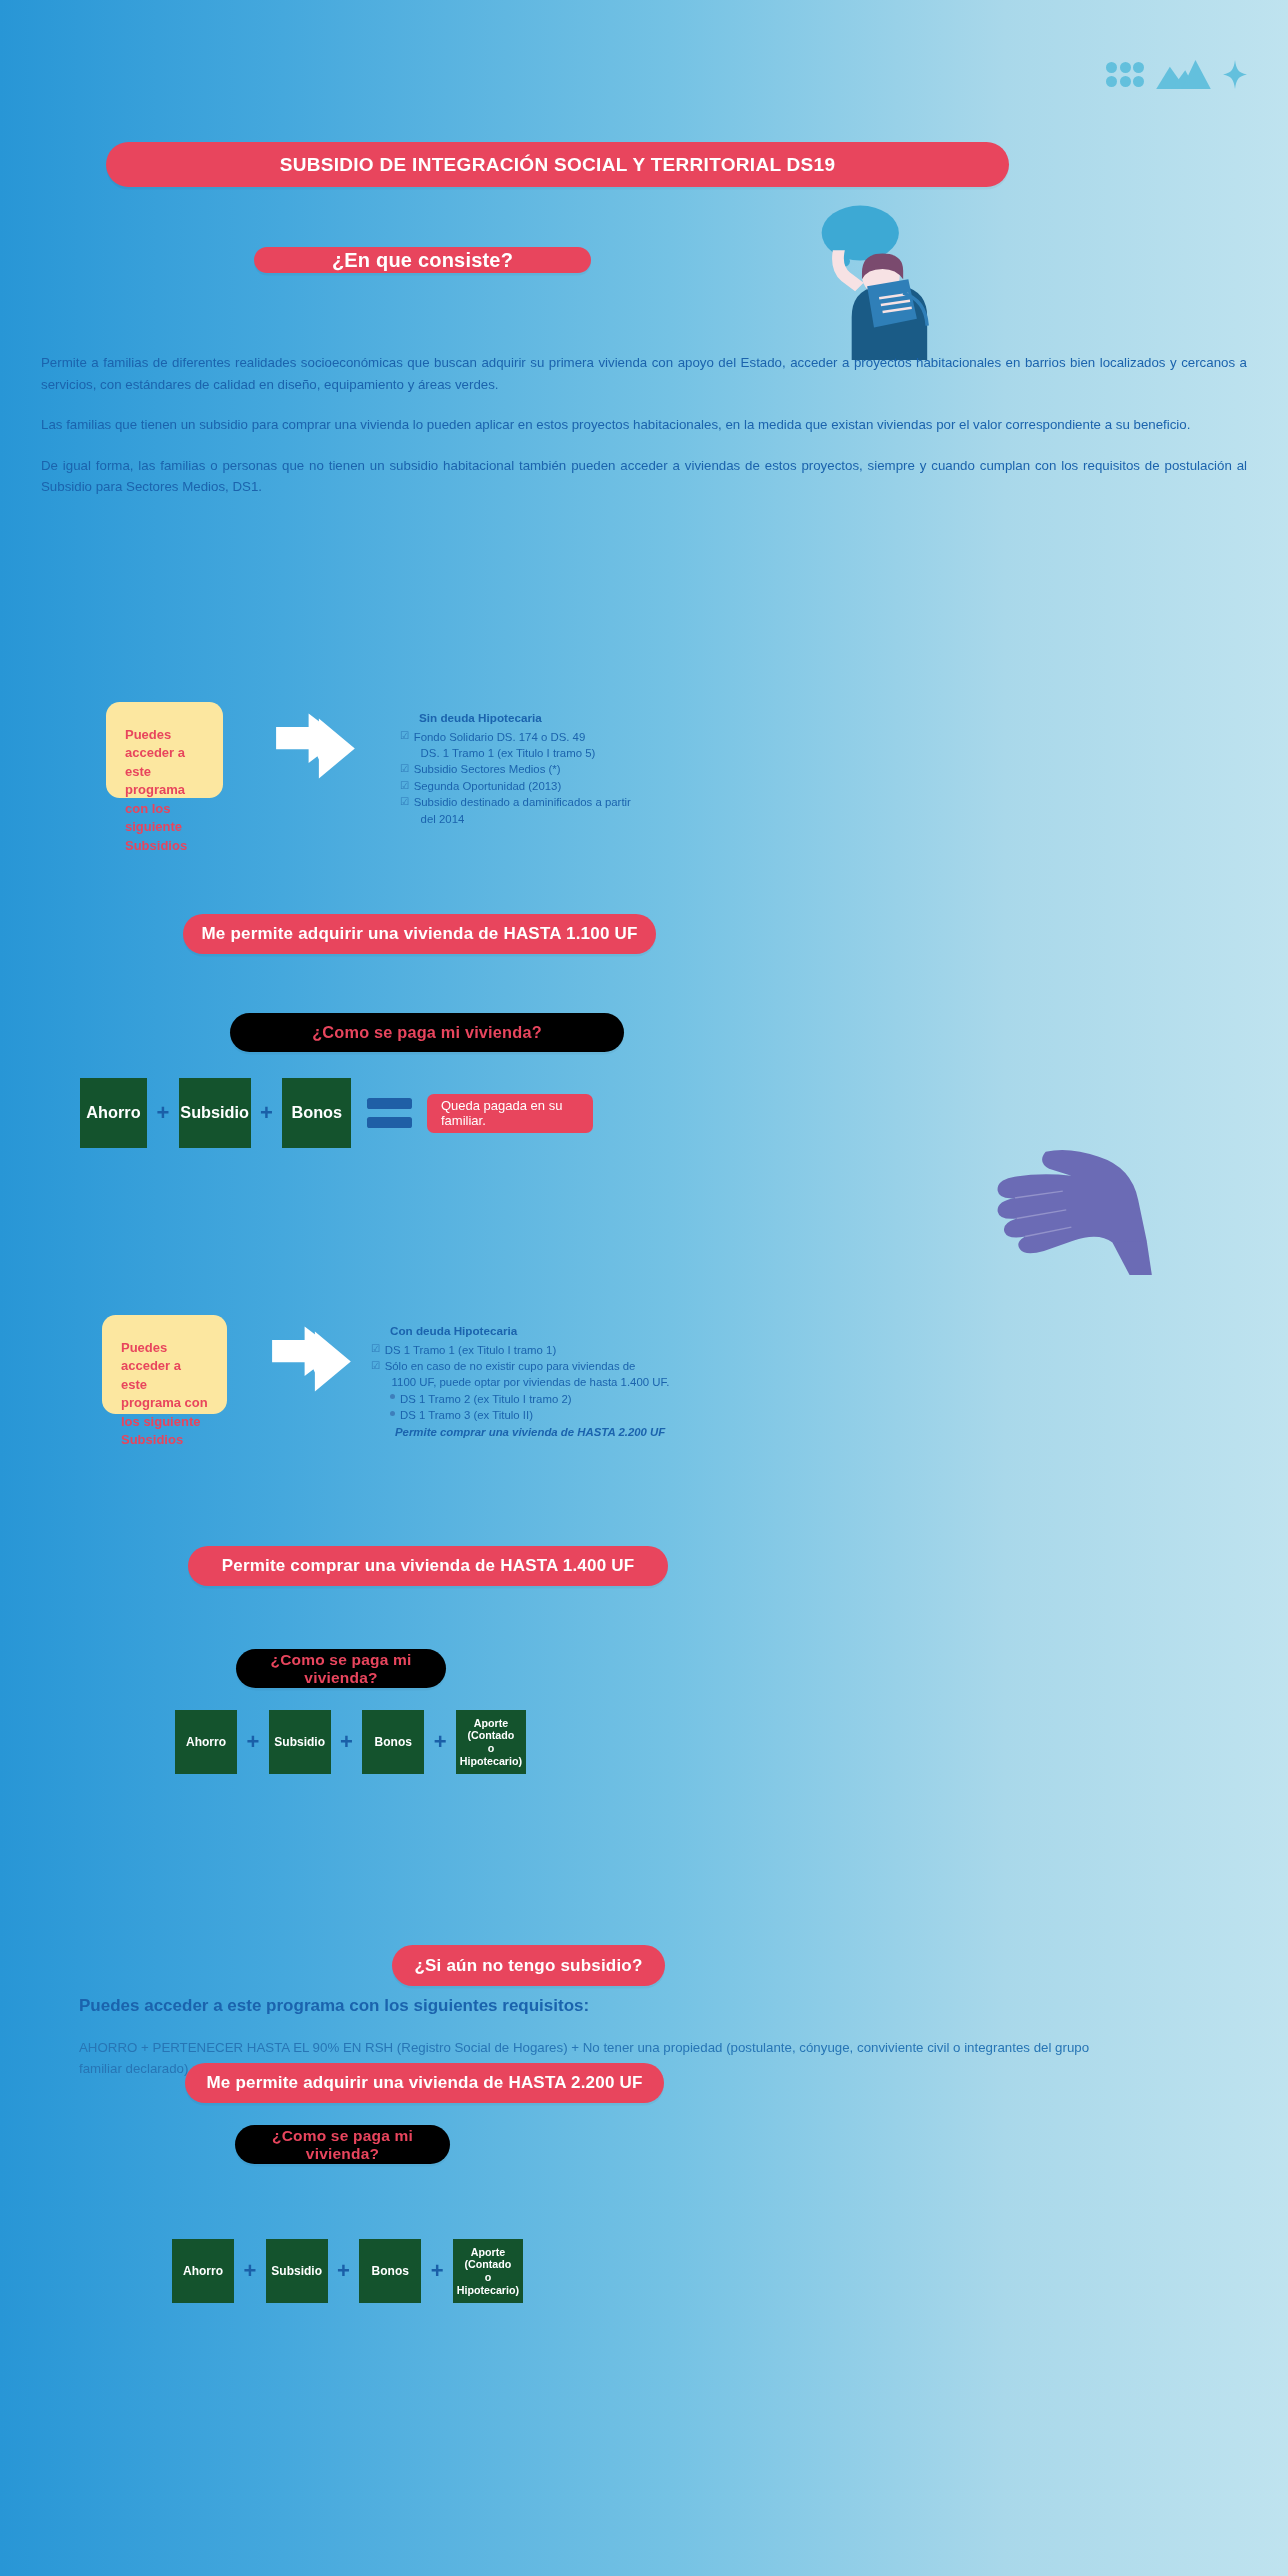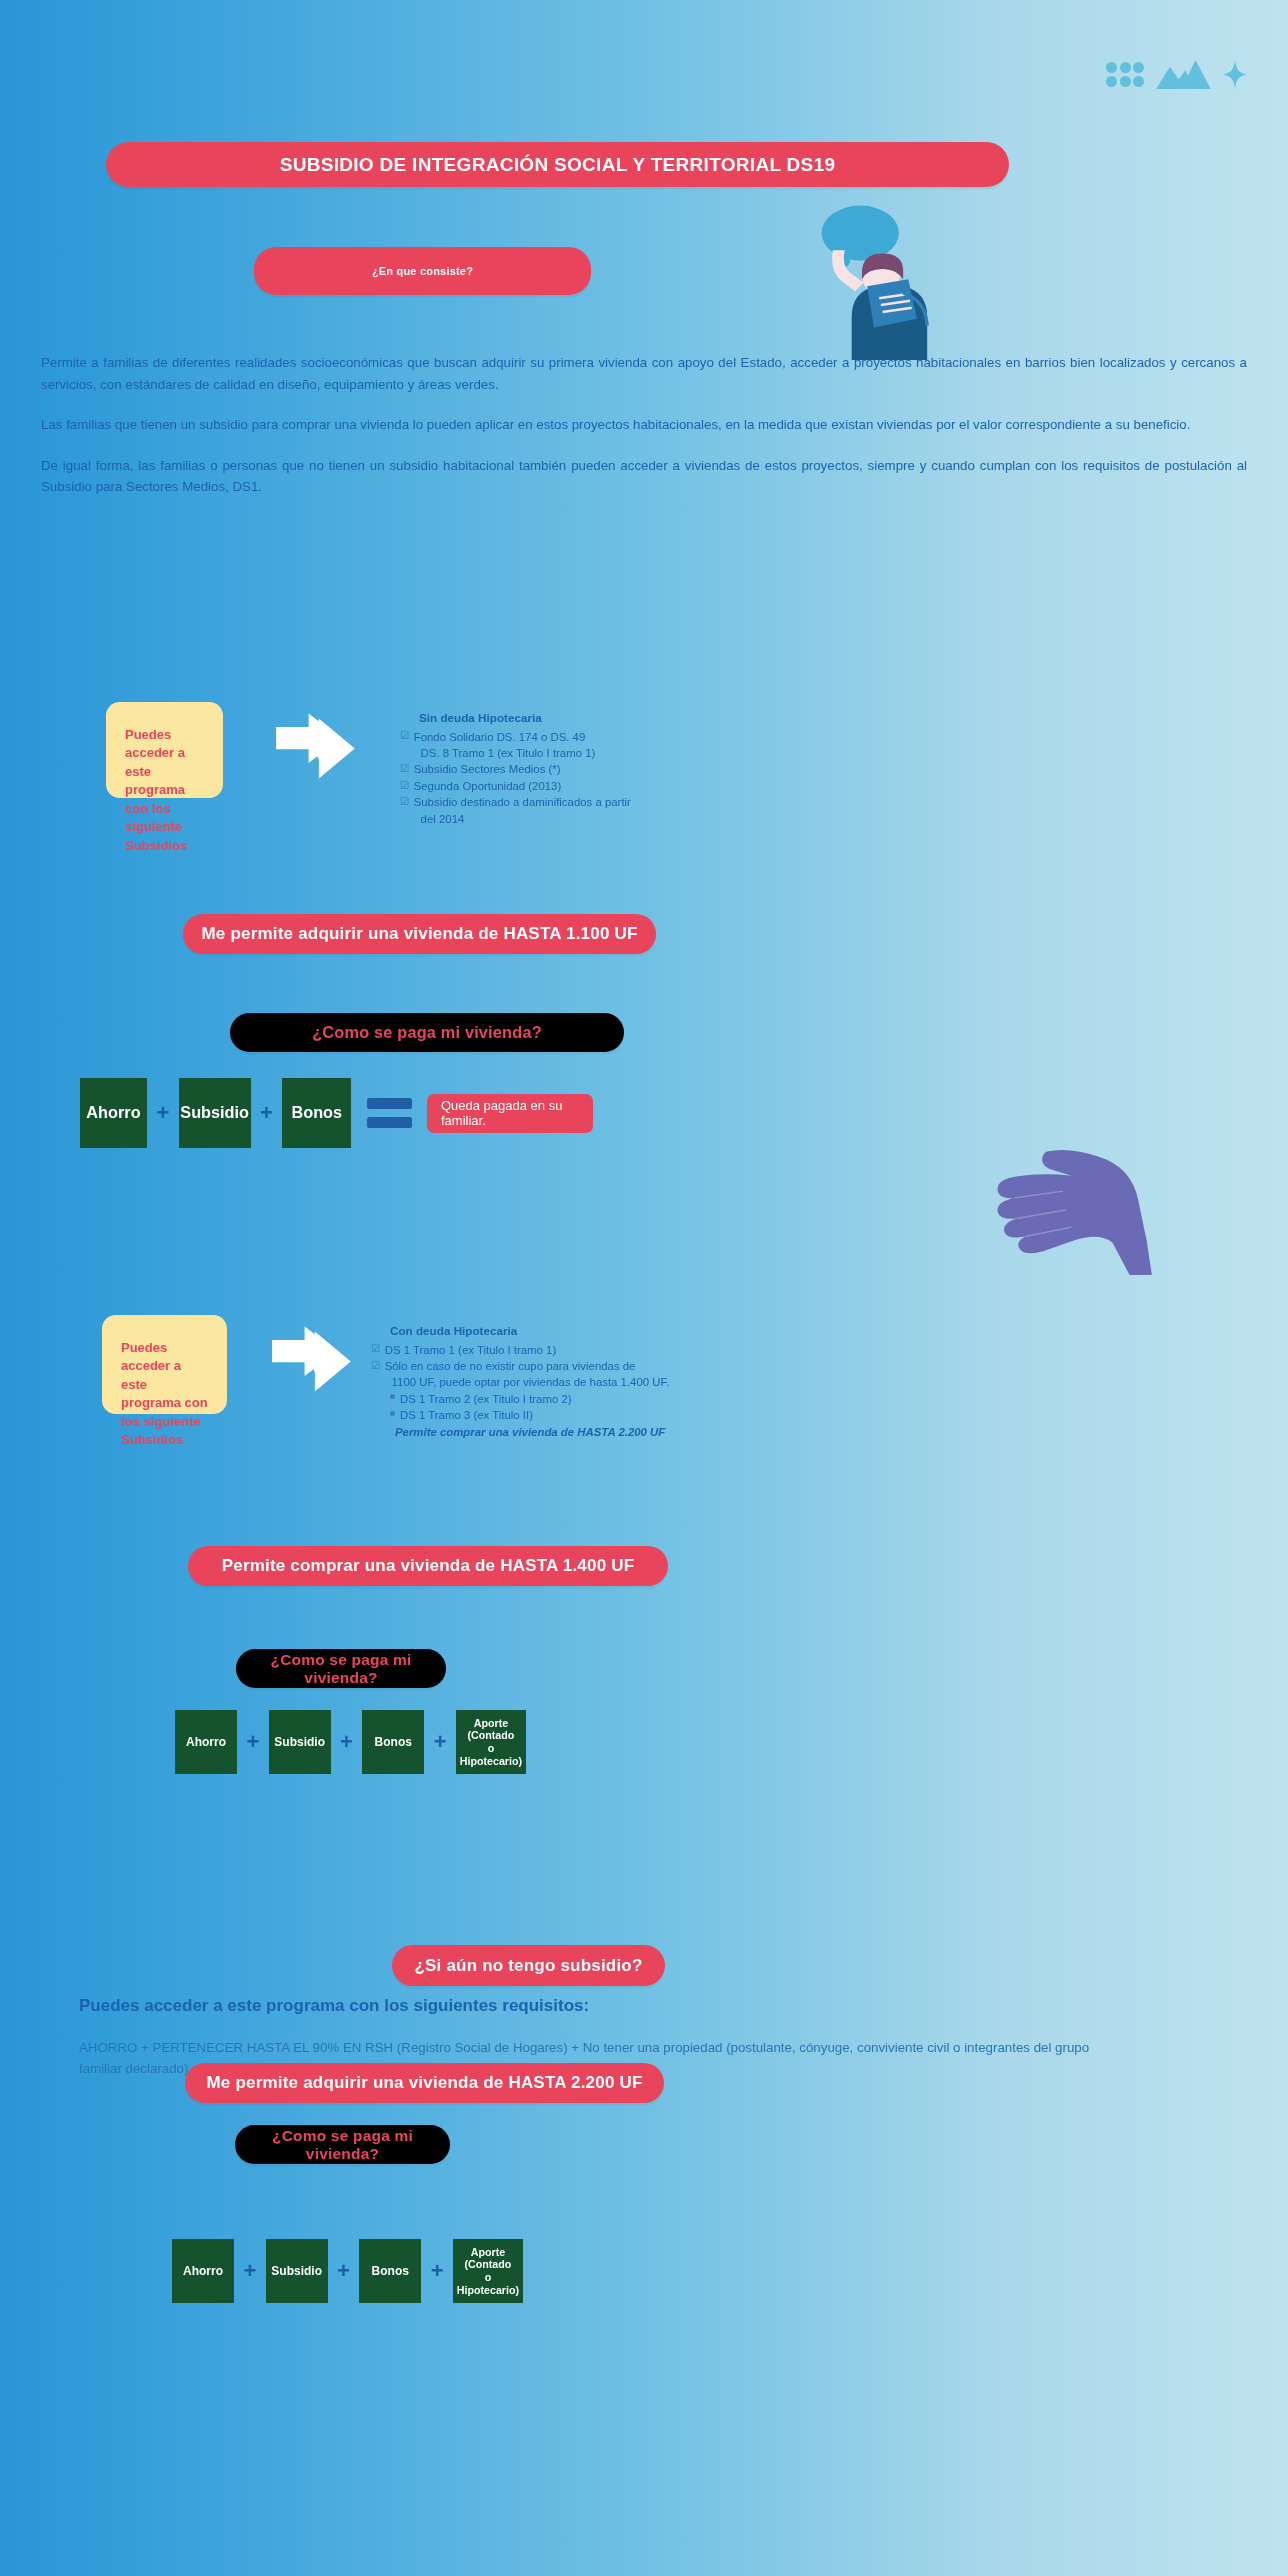--- a/index.html
+++ b/index.html
@@ -26,21 +26,21 @@
     color:#ffffff;
     font-weight:bold;
     display:flex; align-items:center; justify-content:center;
     text-align:center;
     letter-spacing:0.2px;
     box-shadow:0 2.6px 0 rgba(0,0,0,0.04);
   }
   .pill.yellow { background:#000000; color:#e8455d; }
 
   #title-banner   { left:106px; top:142px;  width:903px; height:45px; font-size:19px; letter-spacing:0.3px; }
-  #consiste-badge { left:254px; top:247px;  width:337px; height:48px;  font-size:11px; border-radius:22px;}
+  #consiste-badge { left:254px; top:247px;  width:337px; height:26px;  font-size:20px; border-radius:22px;}
   #uf1100-banner  { left:183px; top:914px; width:473px; height:40px;  font-size:17px; }
   #pago1-badge    { left:230px; top:1013px; width:394px; height:39px;  font-size:16.3px; border-radius:20.6px;}
   #uf1400-banner  { left:188px; top:1546px; width:480px; height:40px;  font-size:17px; }
   #pago2-badge    { left:236px; top:1649px; width:210px; height:39px;  font-size:15.5px; border-radius:20.6px;}
   #nosubsidio-banner { left:186px; top:1412px; width:307px; height:41px; font-size:17px; }
   #uf2200-banner  { left:185px; top:1105px; width:479px; height:40px;  font-size:17px; }
   #pago3-badge    { left:235px; top:1159px; width:215px; height:39px;  font-size:15.5px; border-radius:20.6px;}
 
   
   #nosubsidio-banner { left:392px; top:1945px; width:273px; height:41px; }
@@ -180,21 +180,21 @@
 
 <svg class="arrow-wrap" id="arrow-1" viewBox="0 0 126 90">
   <polygon points="0,20 38,20 38,4 76,33 38,62 38,46 0,46" fill="#ffffff"></polygon>
   <polygon points="50,10 92,45 50,80 50,58 44,45 50,32" fill="#ffffff"></polygon>
 </svg>
 
 <div class="subsidy-list" id="subsidy-list-1">
   <div class="list-title">Sin deuda Hipotecaria</div>
   <ul>
     <li><span class="chk">☑</span><span>Fondo Solidario DS. 174 o DS. 49</span></li>
-    <li class="cont"><span>DS. 8 Tramo 1 (ex Titulo I tramo 1)</span></li>
+    <li class="cont"><span>DS. 1 Tramo 1 (ex Titulo I tramo 5)</span></li>
     <li><span class="chk">☑</span><span> Subsidio Sectores Medios (*)</span></li>
     <li><span class="chk">☑</span><span>Segunda Oportunidad (2013)</span></li>
     <li><span class="chk">☑</span><span>Subsidio destinado a daminificados a partir</span></li>
     <li class="cont"><span>del 2014</span></li>
   </ul>
 </div>
 
 <div class="pill" id="uf1100-banner">Me permite adquirir una vivienda de HASTA 1.100 UF</div>
 <div class="pill yellow" id="pago1-badge">¿Como se paga mi vivienda?</div>
 

